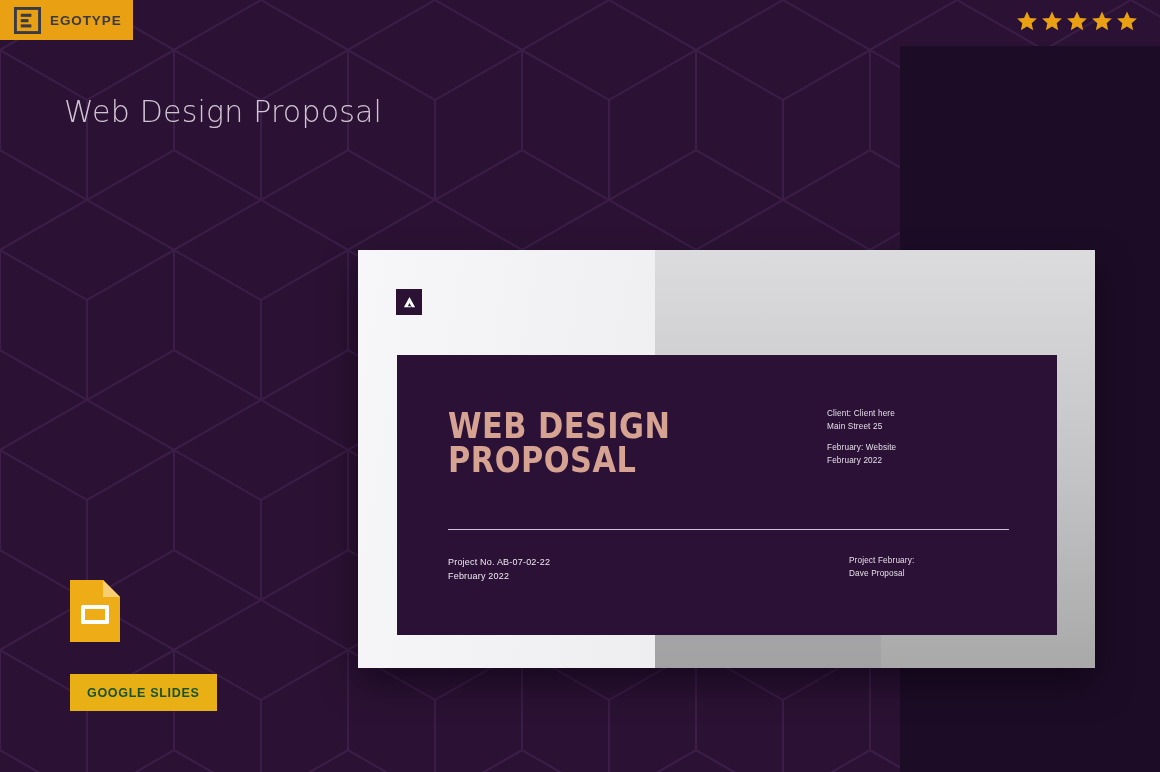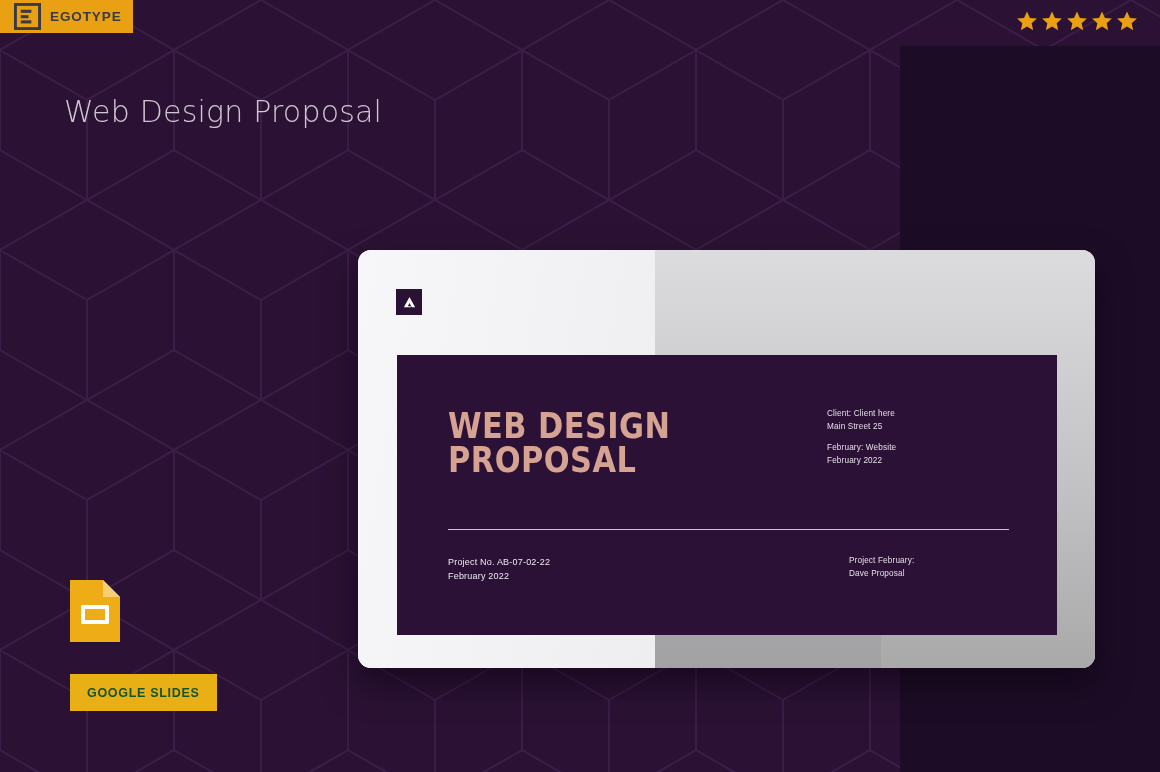--- a/index.html
+++ b/index.html
@@ -33,21 +33,21 @@
     left:900px; top:46px;
     width:260px; height:726px;
     background:#1d0c26;
     pointer-events:none;
   }
 
   
   .brand-badge {
     position:absolute;
     left:0; top:0;
-    width:133px; height:33px;
+    width:133px; height:40px;
     background:#e9a013;
     display:flex;
     align-items:center;
     gap:9px;
     padding-left:14px;
     z-index:40;
   }
   .brand-mark { width:27px; height:27px; flex:0 0 auto; display:block; }
   .brand-name {
     color:#3a3a42;
@@ -101,21 +101,21 @@
     cursor:pointer;
     z-index:30;
     font-family:"Liberation Sans", sans-serif;
   }
 
   
   .card {
     position:absolute;
     left:358px; top:250px;
     width:737px; height:418px;
-    border-radius:13px;
+    border-radius:1px;
     overflow:hidden;
     background:#f4f4f6;
     box-shadow:0 16px 34px rgba(10,2,14,0.55);
     z-index:25;
   }
 
   
   .card-white {
     position:absolute;
     left:0; top:0;

